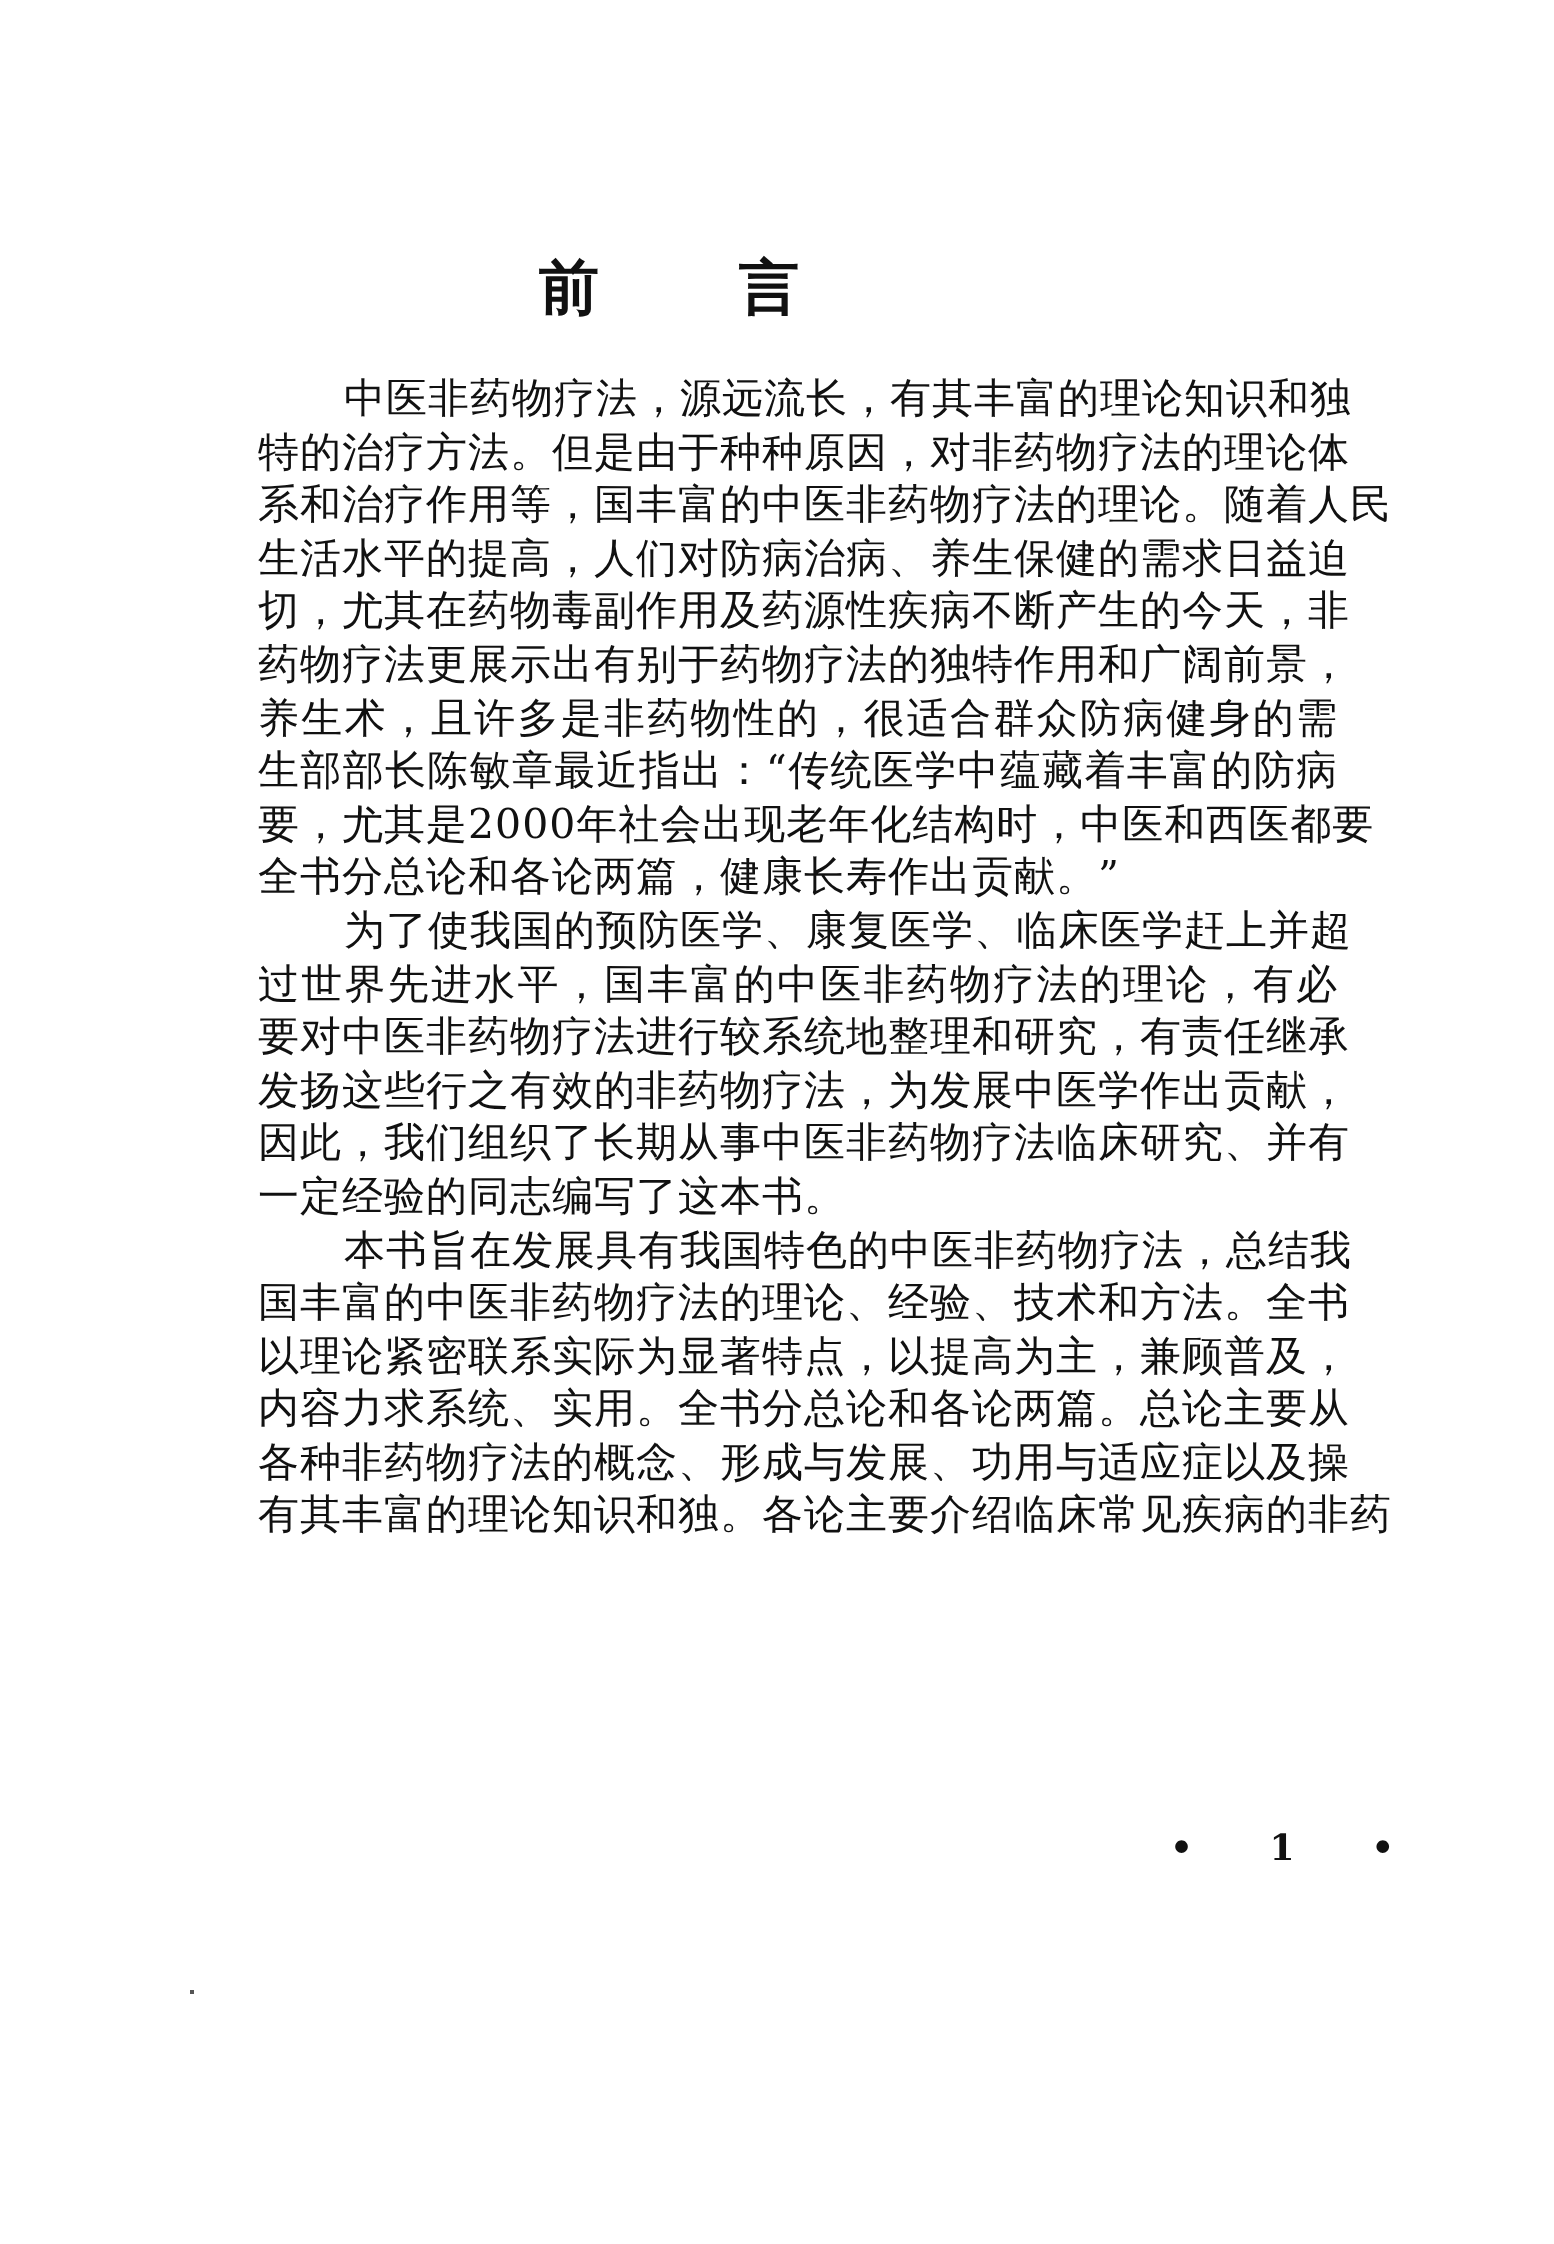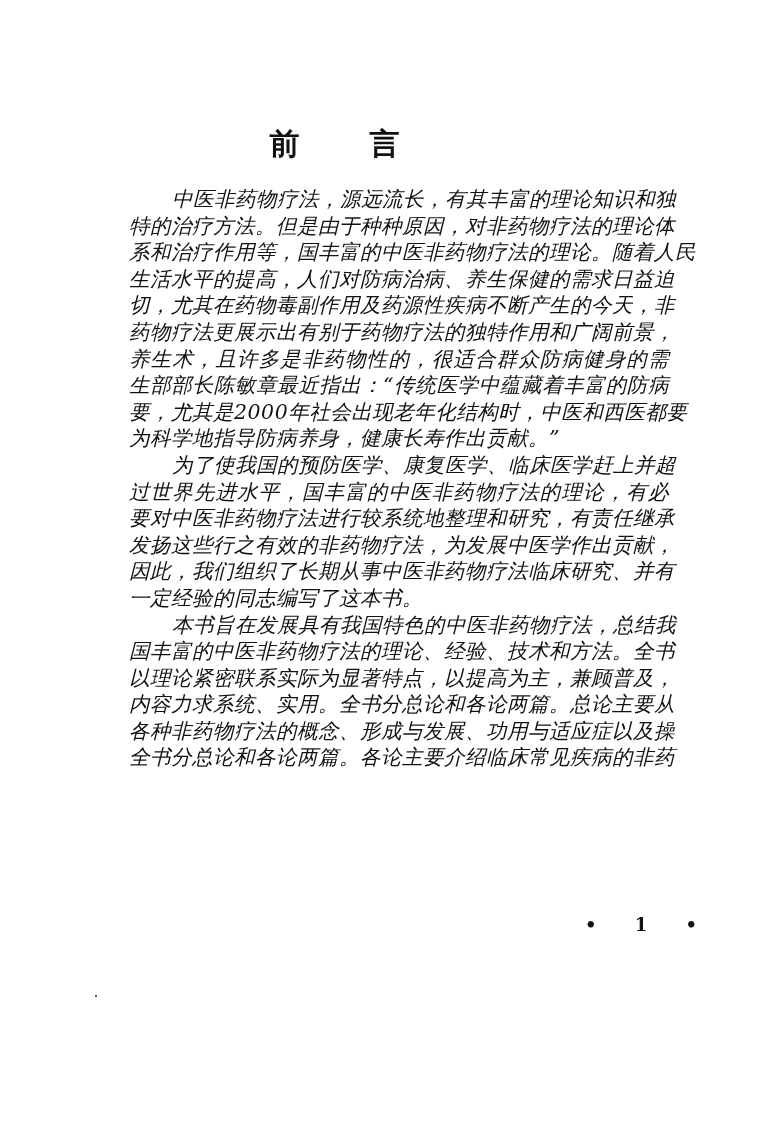--- a/index.html
+++ b/index.html
@@ -2,21 +2,21 @@
 <html><head>
 <meta charset="utf-8">
 <style>
   html, body { margin:0; padding:0; background:#ffffff; }
   body { width:777px; height:1122px; position:relative; overflow:hidden;
          font-family:"DejaVu Serif", "Liberation Serif", serif; color:#111; }
   .title { position:absolute; top:124px; left:0; width:669px; text-align:center;
            font-size:30px; font-weight:bold; letter-spacing:0; }
   .title span { display:inline-block; }
   .title .gap { width:70px; }
-  .body { position:absolute; top:186px; left:129px; width:540px;font-style:italic; }
+  .body { position:absolute; top:186px; left:129px; width:540px; }
   .line { height:26.6px; line-height:26.6px; font-size:20.5px; white-space:nowrap;
           text-align:justify; text-align-last:justify; letter-spacing:0.5px; }
   .line.indent { padding-left:43px; }
   .line.last { text-align-last:left; }
   .page-num { position:absolute; top:914px; left:585px; font-size:18px; font-weight:bold;
               letter-spacing:16px; }
   .mark { position:absolute; top:995px; left:95px; width:2px; height:2px; background:#555; }
 </style>
 </head>
 <body>
@@ -28,29 +28,29 @@
 <div class="body">
   <div class="line indent">中医非药物疗法，源远流长，有其丰富的理论知识和独</div>
   <div class="line">特的治疗方法。但是由于种种原因，对非药物疗法的理论体</div>
   <div class="line">系和治疗作用等，国丰富的中医非药物疗法的理论。随着人民</div>
   <div class="line">生活水平的提高，人们对防病治病、养生保健的需求日益迫</div>
   <div class="line">切，尤其在药物毒副作用及药源性疾病不断产生的今天，非</div>
   <div class="line">药物疗法更展示出有别于药物疗法的独特作用和广阔前景，</div>
   <div class="line">养生术，且许多是非药物性的，很适合群众防病健身的需</div>
   <div class="line">生部部长陈敏章最近指出：“传统医学中蕴藏着丰富的防病</div>
   <div class="line">要，尤其是2000年社会出现老年化结构时，中医和西医都要</div>
-  <div class="line last">为科学地指导防病养身，健康长寿作出贡献。”</div>
+  <div class="line last">全书分总论和各论两篇，健康长寿作出贡献。”</div>
   <div class="line indent">为了使我国的预防医学、康复医学、临床医学赶上并超</div>
   <div class="line">过世界先进水平，国丰富的中医非药物疗法的理论，有必</div>
   <div class="line">要对中医非药物疗法进行较系统地整理和研究，有责任继承</div>
   <div class="line">发扬这些行之有效的非药物疗法，为发展中医学作出贡献，</div>
   <div class="line">因此，我们组织了长期从事中医非药物疗法临床研究、并有</div>
   <div class="line last">一定经验的同志编写了这本书。</div>
   <div class="line indent">本书旨在发展具有我国特色的中医非药物疗法，总结我</div>
   <div class="line">国丰富的中医非药物疗法的理论、经验、技术和方法。全书</div>
   <div class="line">以理论紧密联系实际为显著特点，以提高为主，兼顾普及，</div>
   <div class="line">内容力求系统、实用。全书分总论和各论两篇。总论主要从</div>
   <div class="line">各种非药物疗法的概念、形成与发展、功用与适应症以及操</div>
-  <div class="line">全书分总论和各论两篇。各论主要介绍临床常见疾病的非药</div>
+  <div class="line">有其丰富的理论知识和独。各论主要介绍临床常见疾病的非药</div>
 </div>
 
 <div class="page-num">• 1 •</div>
 <div class="mark"></div>
 
 </body></html>

